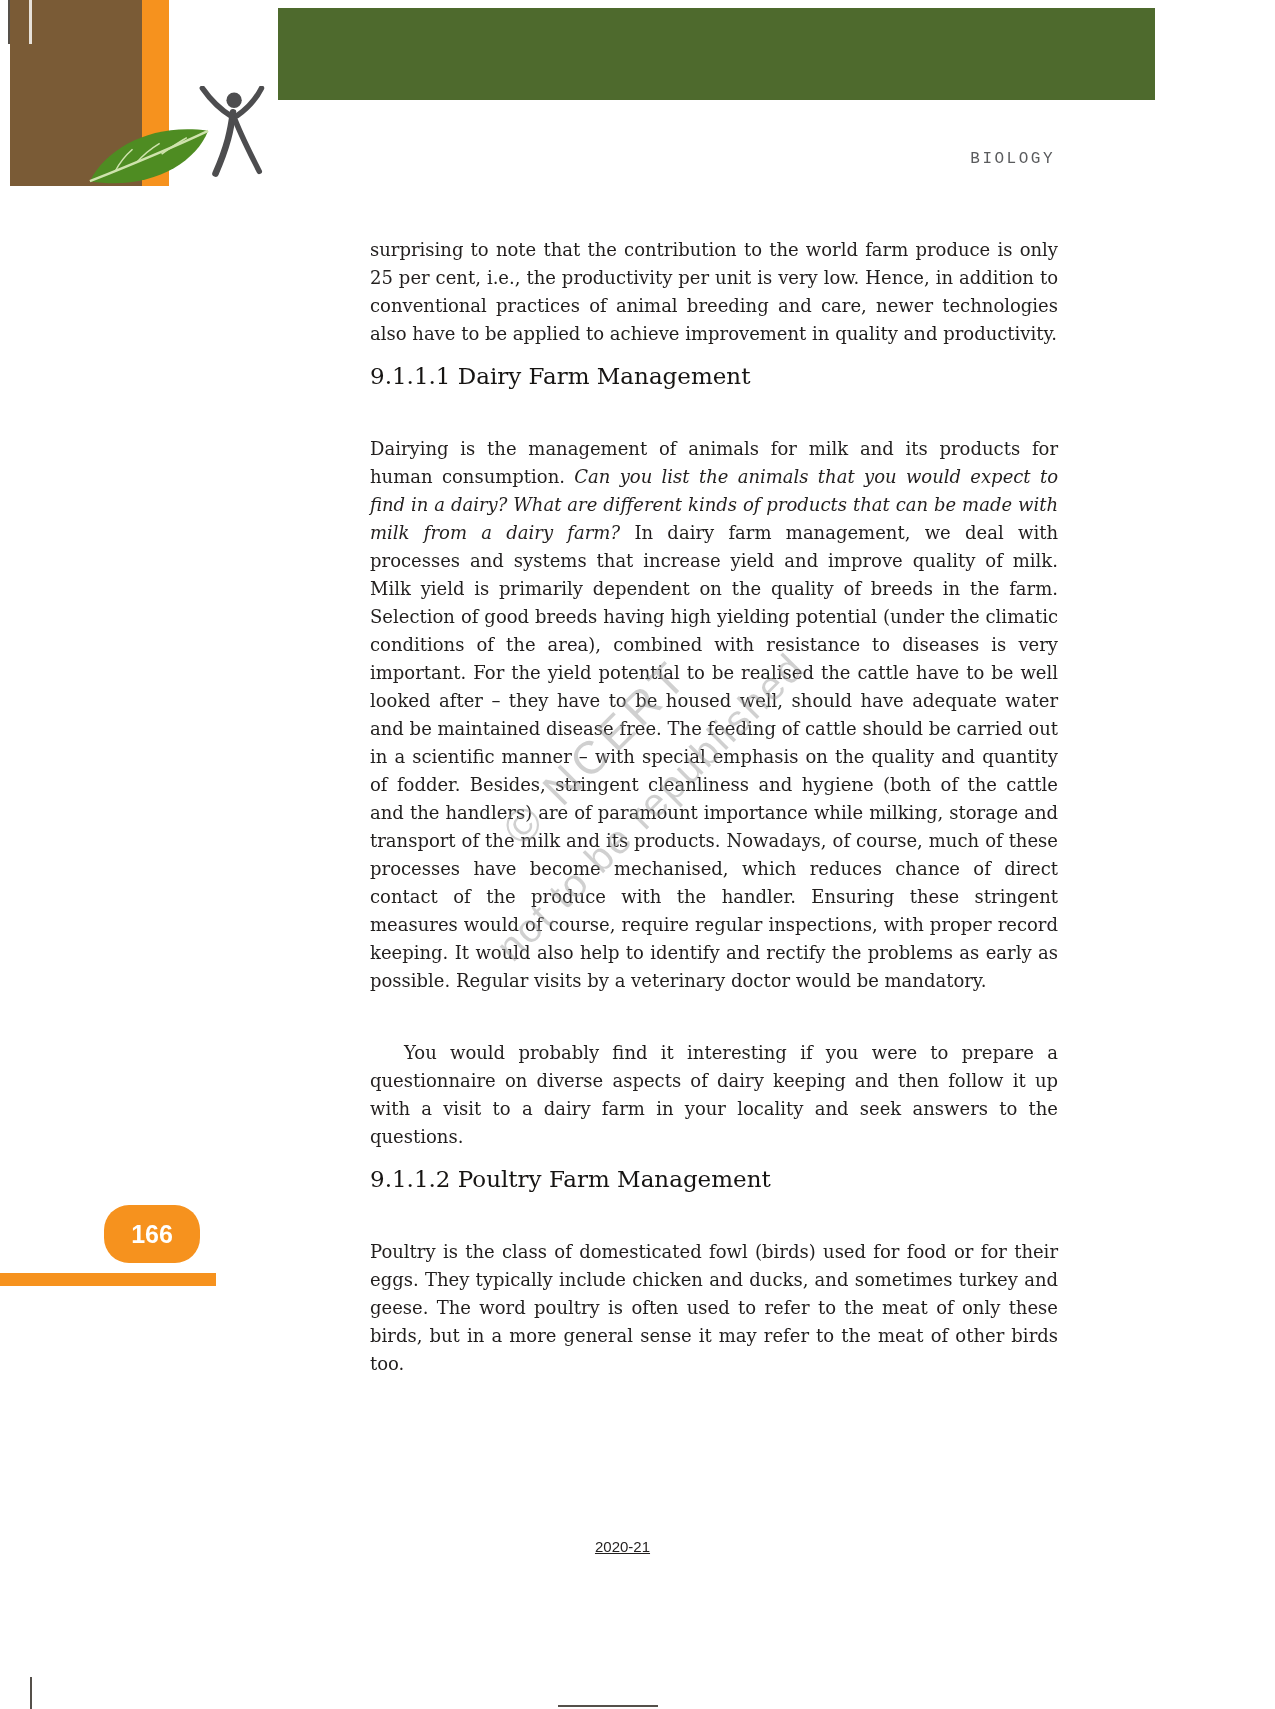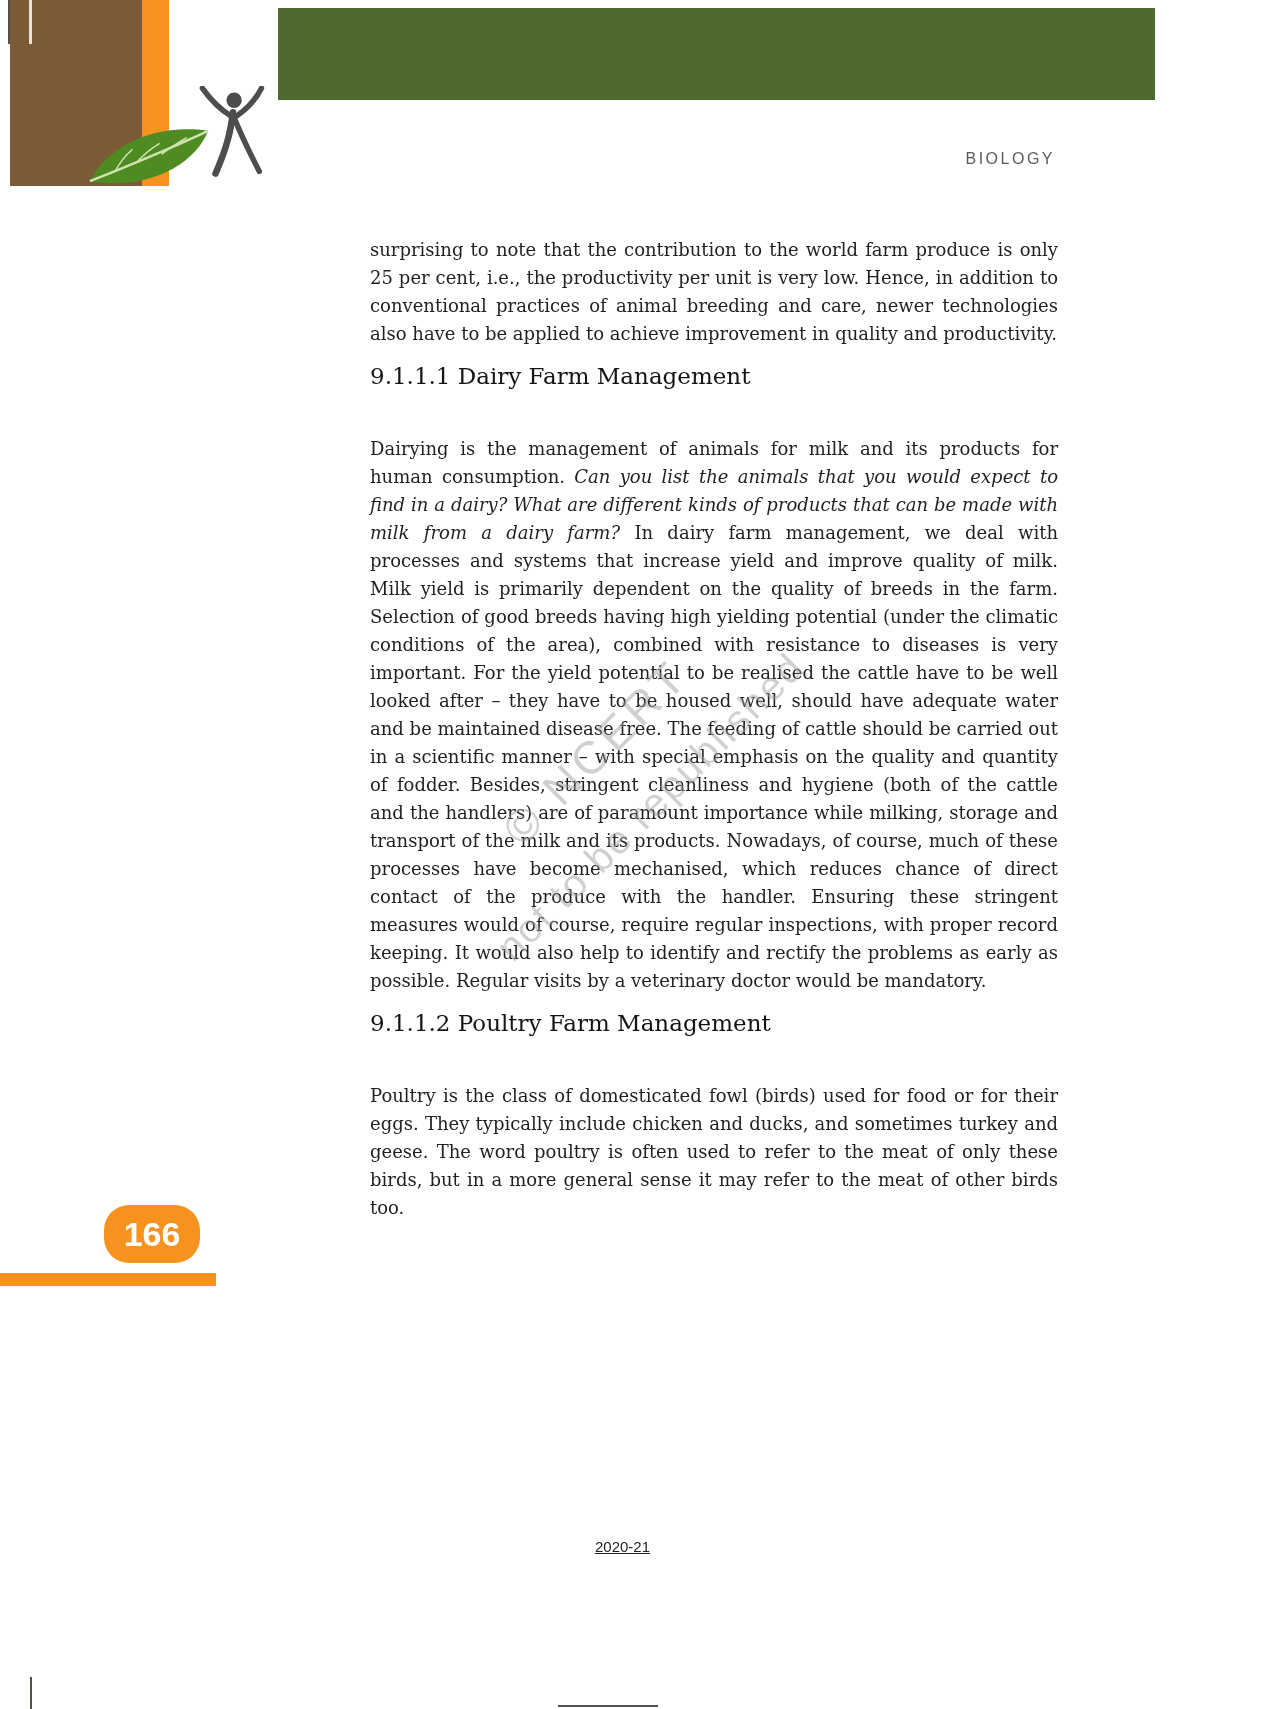--- a/index.html
+++ b/index.html
@@ -18,21 +18,21 @@
   .edge-mark-tl { position: absolute; left: 8px; top: 0; width: 2px; height: 44px; background: #55504a; }
   .brown-block  { position: absolute; left: 10px; top: 0; width: 132px; height: 186px; background: #7a5b36; }
   .orange-strip { position: absolute; left: 142px; top: 0; width: 27px; height: 186px; background: #f6921e; }
   .green-banner { position: absolute; left: 278px; top: 8px; width: 877px; height: 92px; background: #4e6a2d; }
   .leaf-wrap    { position: absolute; left: 86px; top: 116px; width: 126px; height: 80px; }
   .logo-wrap    { position: absolute; left: 193px; top: 86px; width: 80px; height: 104px; }
 
   .biology-label {
     position: absolute; left: 855px; top: 150px; width: 200px;
     text-align: right;
-    font-family: Liberation Sans, sans-serif;
+    font-family: Liberation Mono, monospace;
     font-size: 16px; letter-spacing: 2.5px;
     color: #5a5b5d;
   }
 
   
   .main-text {
     position: absolute; left: 370px; top: 192px; width: 688px;
     text-align: justify;
     font-size: 18px; line-height: 28px;
     color: #221f1e;
@@ -64,21 +64,21 @@
   }
   .watermark .wm1 { font-size: 46px; letter-spacing: 5px; line-height: 84px; }
   .watermark .wm2 { font-size: 40px; letter-spacing: 2px; line-height: 70px; }
 
   
   .pagenum-box {
     position: absolute; left: 104px; top: 1205px; width: 96px; height: 58px;
     background: #f6921e;
     color: #ffffff;
     font-family: "Liberation Sans", sans-serif;
-    font-size: 34px; font-weight: bold;
+    font-size: 25px; font-weight: bold;
     display: flex; align-items: center; justify-content: center; border-radius: 25px;
   }
   .pagenum-bar { position: absolute; left: 0; top: 1273px; width: 216px; height: 13px; background: #f6921e; }
 
   
   .footer-year {
     position: absolute; left: 0; top: 1538px; width: 1245px;
     text-align: center;
     font-family: "Liberation Sans", sans-serif;
     font-size: 15px; color: #221f1e; text-decoration: underline;
@@ -122,20 +122,21 @@
   <div class="main-text">
 
     <p>surprising to note that the contribution to the world farm produce is only 25 per cent, i.e., the productivity per unit is very low. Hence, in addition to conventional practices of animal breeding and care, newer technologies also have to be applied to achieve improvement in quality and productivity.</p>
 
 
 
     <h3 class="sub-title">9.1.1.1 Dairy Farm Management</h3>
 
     <p><span>Dairying is the management of animals for milk and its products for human consumption.  </span><span class="italic-seg">Can you list the animals that you would expect to find in a dairy? What are different kinds of products that can be made with milk from a dairy farm? </span><span>In dairy farm management, we deal with processes and systems that increase yield and improve quality of milk.  Milk yield is primarily dependent on the quality of breeds in the farm. Selection of good breeds having high yielding potential (under the climatic conditions of the area), combined with resistance to diseases is very important. For the yield potential to be realised the cattle have to be well looked after – they have to be housed well, should have adequate water and be maintained disease free. The feeding of cattle should be carried out in a scientific manner – with special emphasis on the quality and quantity of fodder.  Besides, stringent cleanliness and hygiene (both of the cattle and the handlers) are of paramount importance while milking, storage and transport of the milk and its products. Nowadays, of course, much of these processes have become mechanised, which reduces chance of direct contact of the produce with the handler. Ensuring these stringent measures would of course, require regular inspections, with proper record keeping. It would also help to identify and rectify the problems as early as possible. Regular visits by a veterinary doctor would be  mandatory.</span></p>
 
+    <p class="indent">You would probably find it interesting if you were to prepare a questionnaire on diverse aspects of dairy keeping and then follow it up with a visit to a dairy farm in your locality and seek answers to the questions.</p>
 
     <h3 class="sub-title">9.1.1.2 Poultry Farm Management</h3>
 
     <p>Poultry is the class of domesticated fowl (birds) used for food or for their eggs.  They typically include chicken and ducks, and sometimes turkey and geese.  The word poultry is often used to refer to the meat of only these birds, but in a more general sense it may refer to the meat of other birds too.</p>
 
 
   </div>
 
   <div class="watermark">
     <div class="wm1">© NCERT</div>

